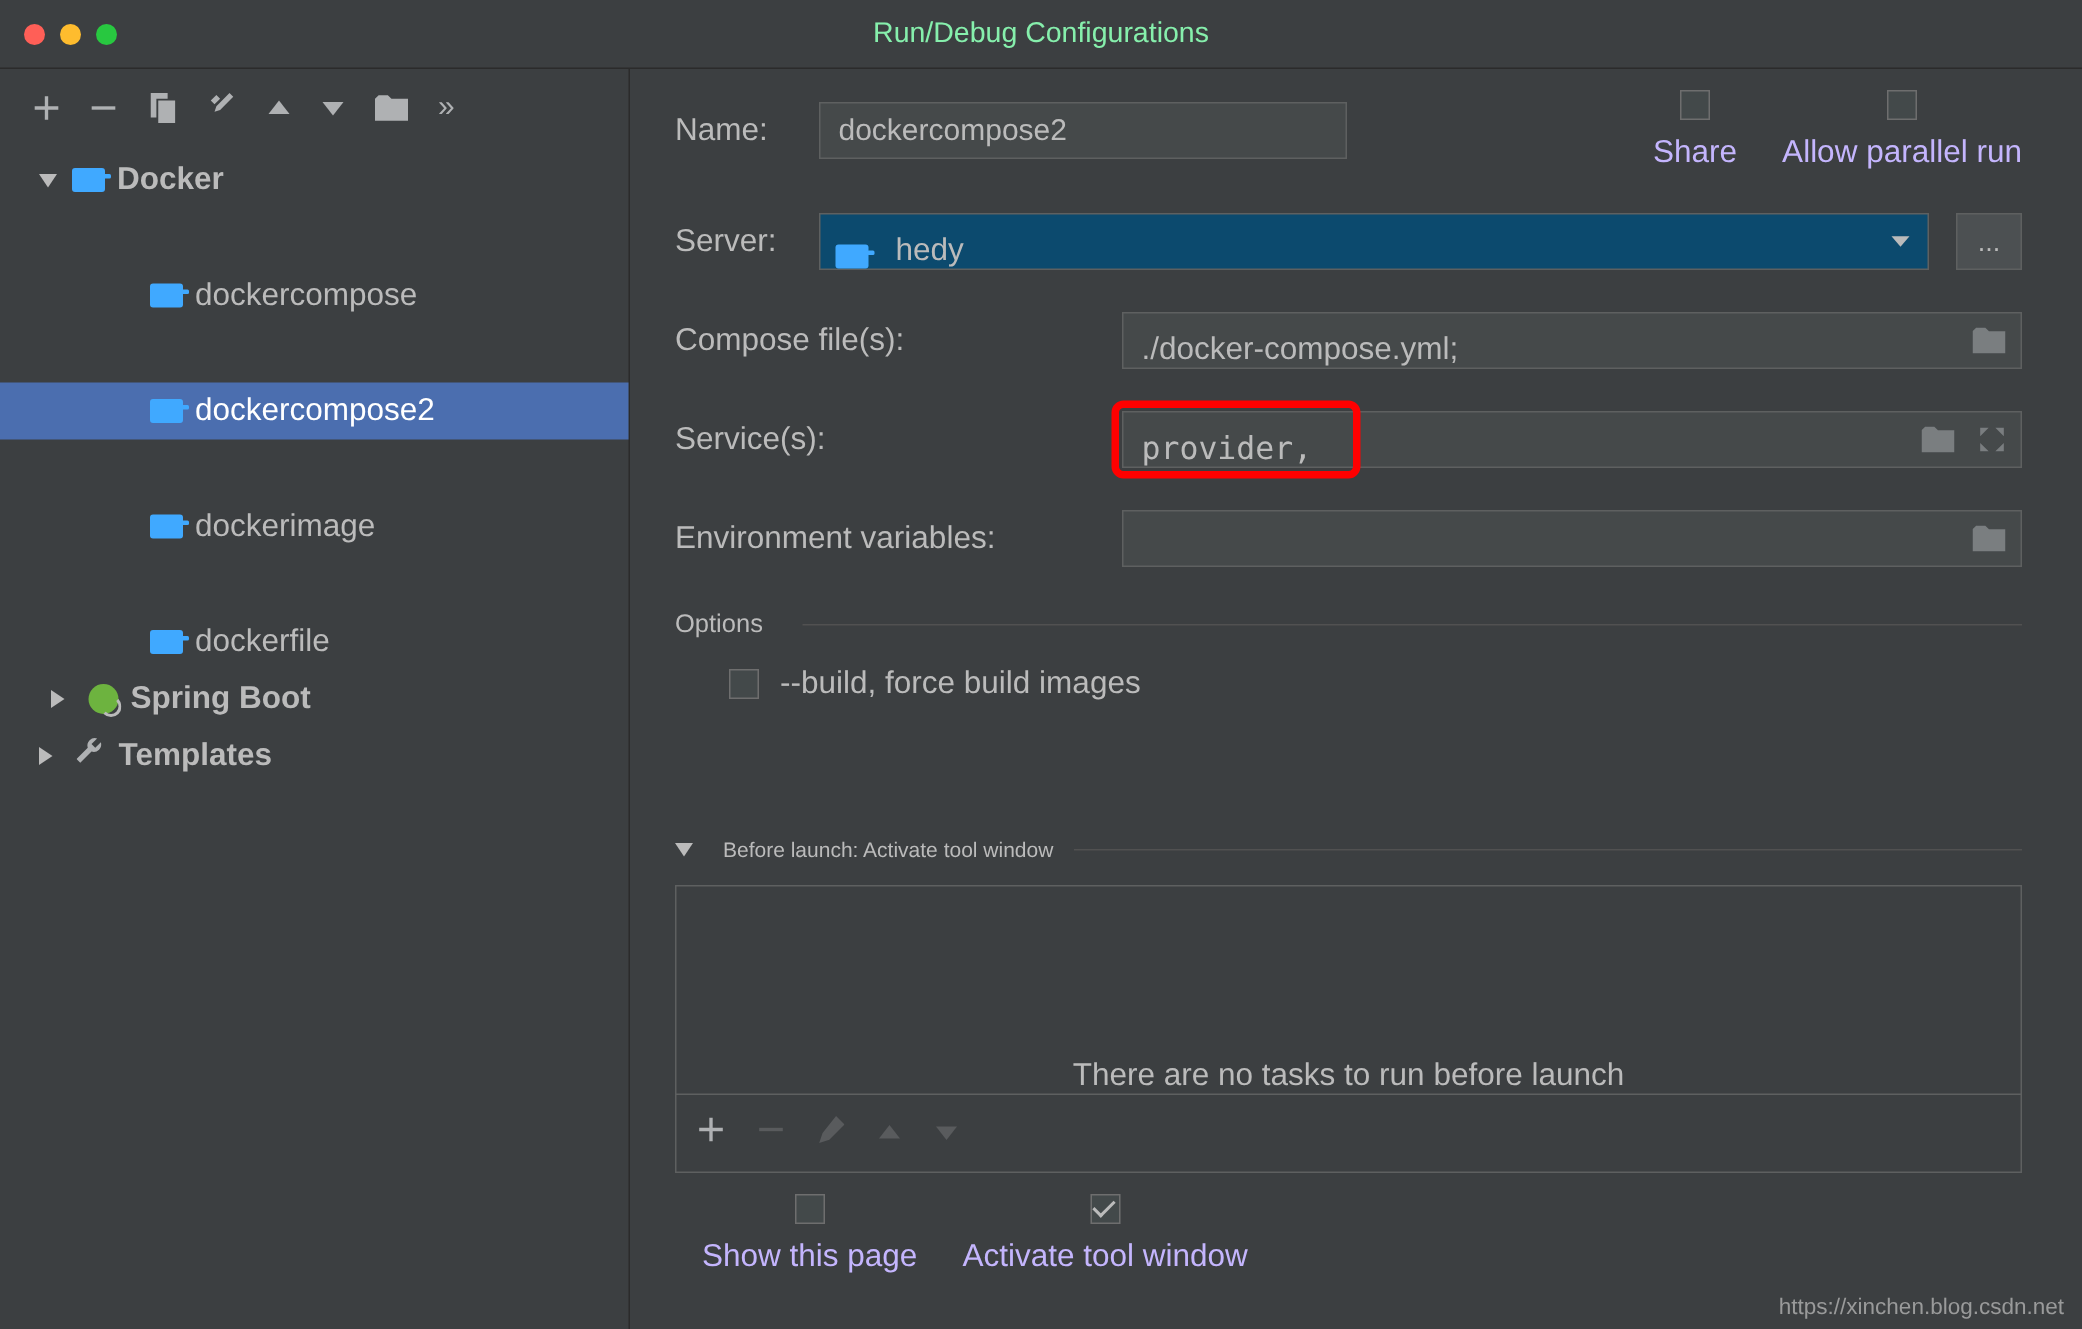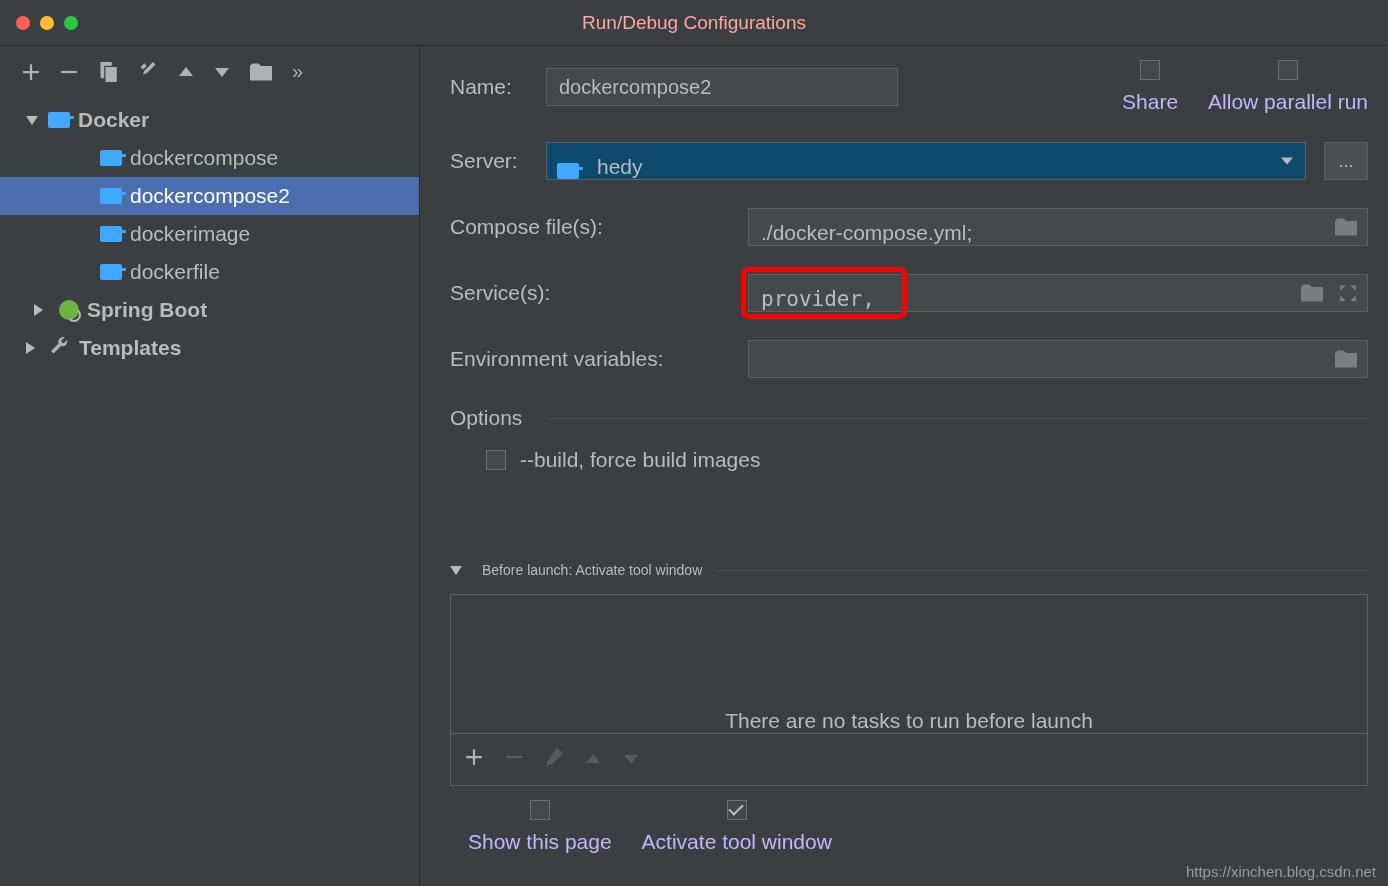--- a/index.html
+++ b/index.html
@@ -19,21 +19,21 @@
     padding: 0 16px;
     position: relative;
   }
   .traffic-lights { display: flex; gap: 10px; }
   .traffic-light { width: 14px; height: 14px; border-radius: 50%; }
   .tl-red { background: #ff5f57; }
   .tl-yellow { background: #febc2e; }
   .tl-green { background: #28c840; }
   .window-title {
     position: absolute; left: 0; right: 0;
-    text-align: center; font-size: 19px; color: #fca5a5;
+    text-align: center; font-size: 19px; color: #86efac;
     pointer-events: none;
   }
   .content { display: flex; height: calc(100% - 46px); }
   .left-pane {
     width: 420px;
     border-right: 1px solid #2b2b2b;
     padding-top: 14px;
   }
   .toolbar {
     display: flex; align-items: center;
@@ -43,21 +43,21 @@
   }
   .toolbar .ico { cursor: pointer; fill: #AFB1B3; color:#AFB1B3; display:flex; align-items:center; }
   .tree { padding-top: 6px; font-size: 21px; }
   .tree-row {
     display: flex; align-items: center;
     height: 38px;
     color: #bbbbbb;
   }
   .tree-row.selected { background: #4b6eaf; color: #ffffff; }
   .tree-row.root { font-weight: bold; padding-left: 26px; }
-  .tree-row.child { padding-left: 100px; }
+  .tree-row.child { padding-left: 100px; margin-top: 39px; }
   .tree-row.top { font-weight: bold; padding-left: 56px; }
   .expand-tri {
     width: 0; height: 0; display: inline-block;
     border-left: 6px solid transparent;
     border-right: 6px solid transparent;
     border-top: 9px solid #bbbbbb;
     margin-right: 10px;
   }
   .expand-tri.closed {
     border-top: 6px solid transparent;
@@ -78,21 +78,21 @@
   }
   .spring-ico {
     width: 20px; height: 20px; border-radius: 50%;
     background: #6db33f; display: inline-block; margin-right: 8px;
     position: relative;
   }
   .spring-ico::after{content:"";position:absolute;bottom:-2px;right:-2px;width:10px;height:10px;border:2px solid #bbb;border-radius:50%;border-top-color:transparent;border-left-color:transparent;}
   .wrench-ico { display:inline-block; margin-right:8px; }
   .right-pane {
     flex: 1;
-    padding: 14px 20px 0 30px;
+    padding: 14px 40px 0 30px;
     overflow: hidden;
   }
   .form-row {
     display: flex; align-items: center;
     margin-bottom: 28px;
     gap: 18px;
     font-size: 21px;
   }
   .row-label { color: #bbbbbb; flex: 0 0 auto; }
   .name-label { width: 78px; }
@@ -168,21 +168,21 @@
   .folder-ico-right2 { position:absolute; right:44px; top:50%; transform:translateY(-50%); fill:#7a7e80;}
   .highlight-red {
     position: absolute; left: -8px; top: -8px;
     border: 5px solid #ff0000;
     border-radius: 8px;
     height: 52px; width: 166px;
     pointer-events: none;
   }
   .section-sep {
     display: flex; align-items: center; gap: 26px;
-    color: #bbbbbb; font-size: 21px;
+    color: #bbbbbb; font-size: 17px;
     margin: 16px 0 18px 0;
   }
   .sep-line { flex:1; height:1px; background:#515151; }
   .options-check { display:flex; align-items:center; gap:14px; padding-left:36px; color:#bbbbbb; font-size:21px;}
   .before-launch {
     margin-top: 90px;
     display:flex; align-items:center; gap:10px; font-size:14px; color:#bbbbbb;
   }
   .task-box {
     border: 1px solid #5e6060;

